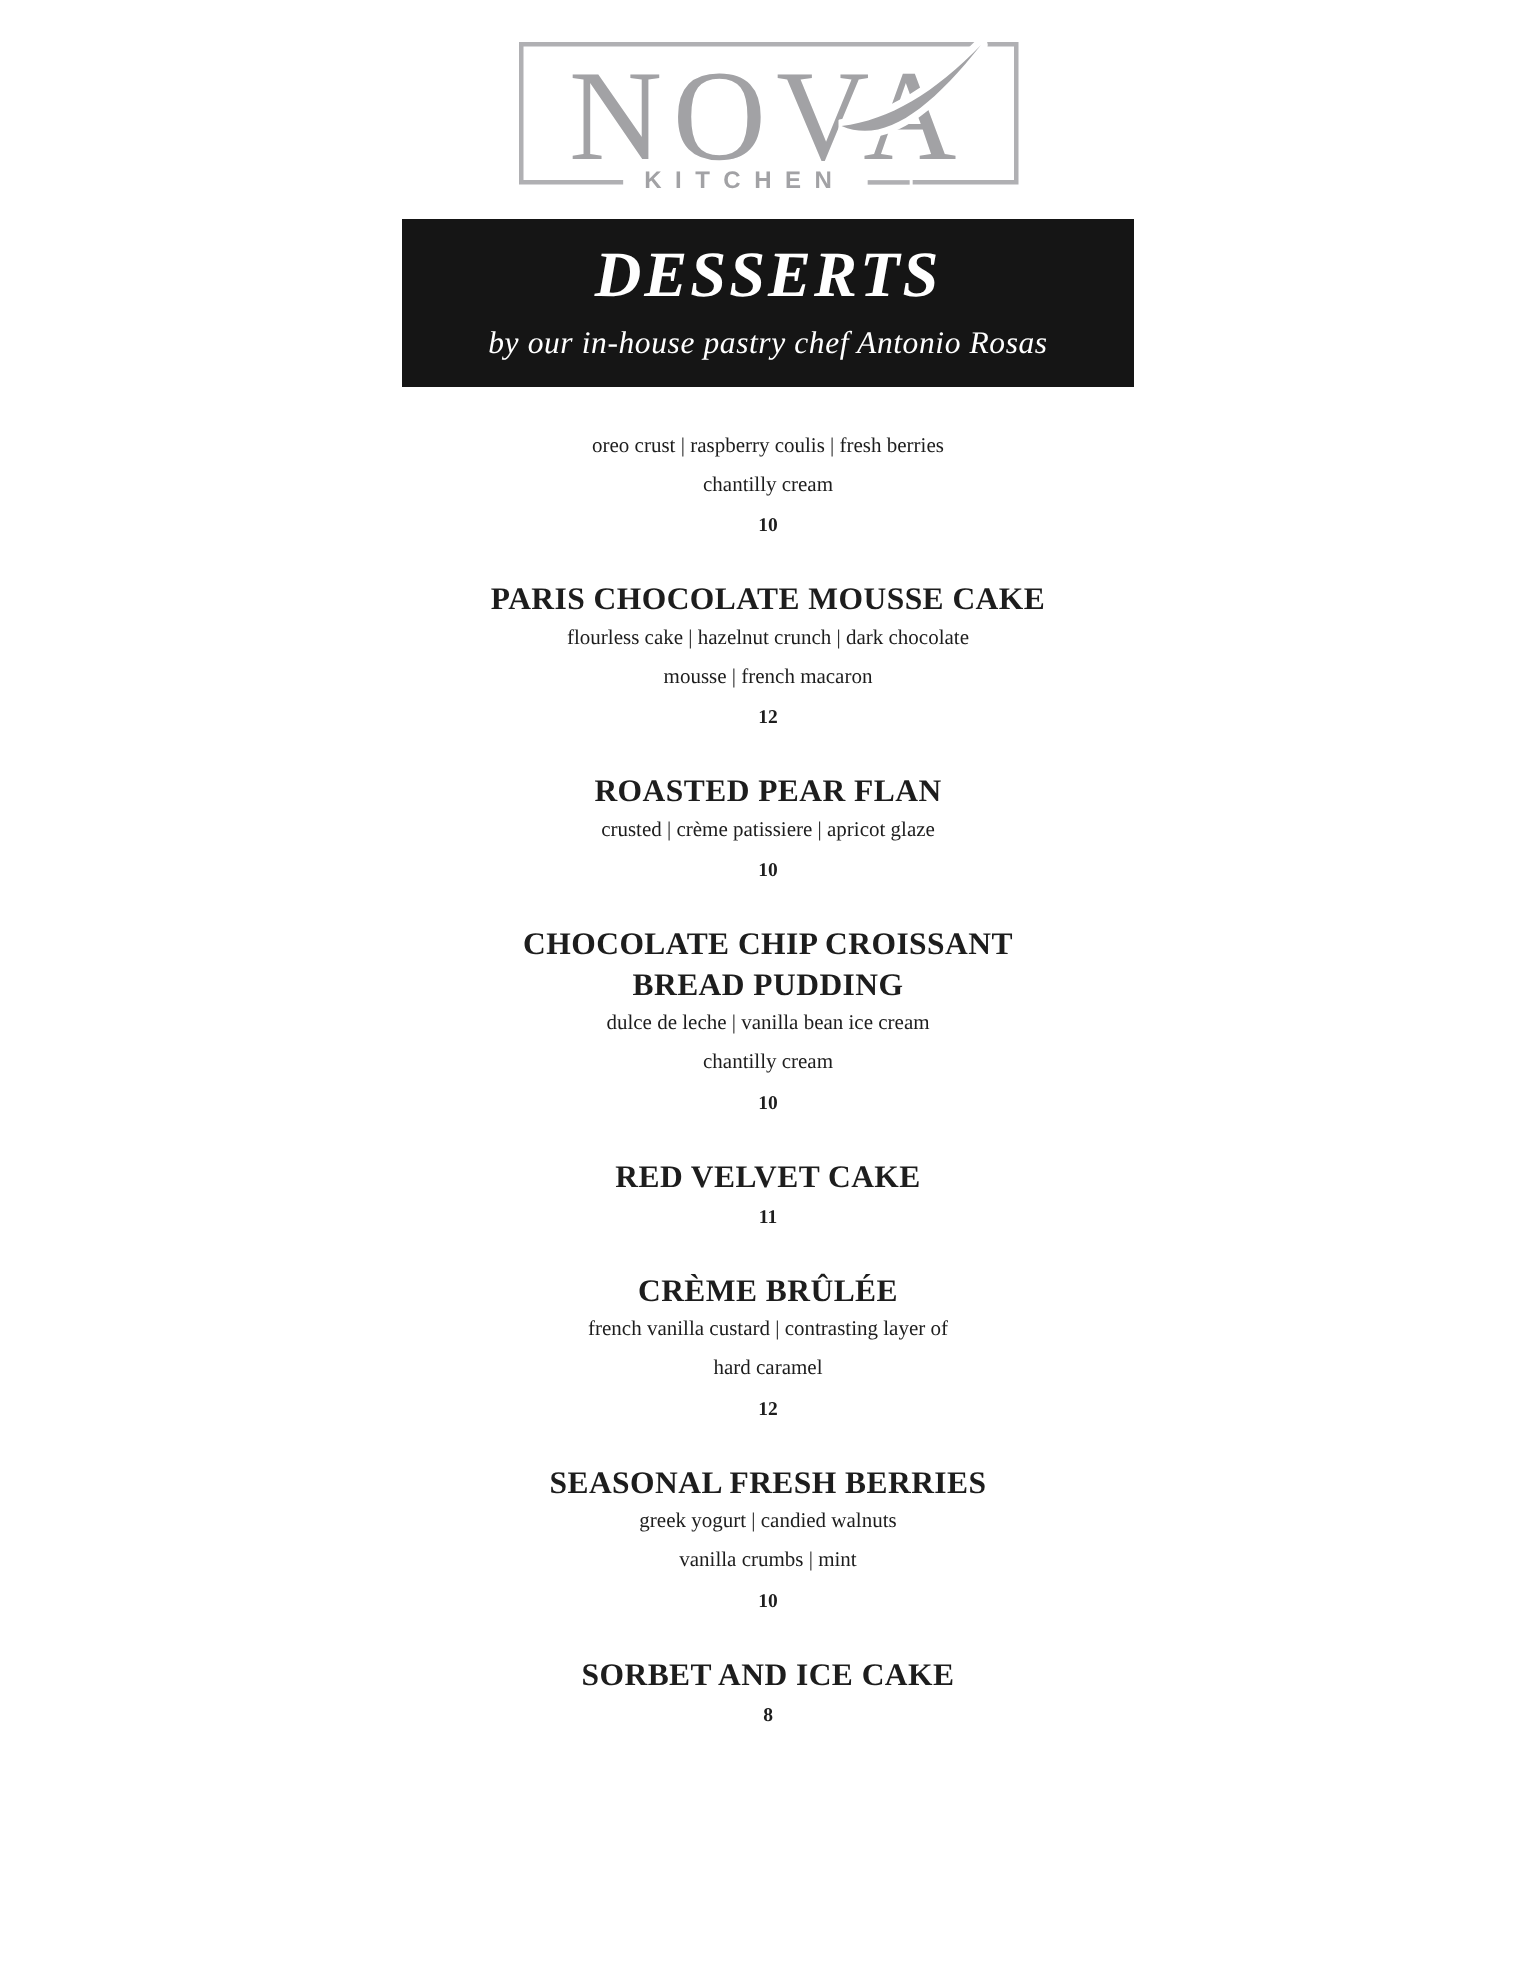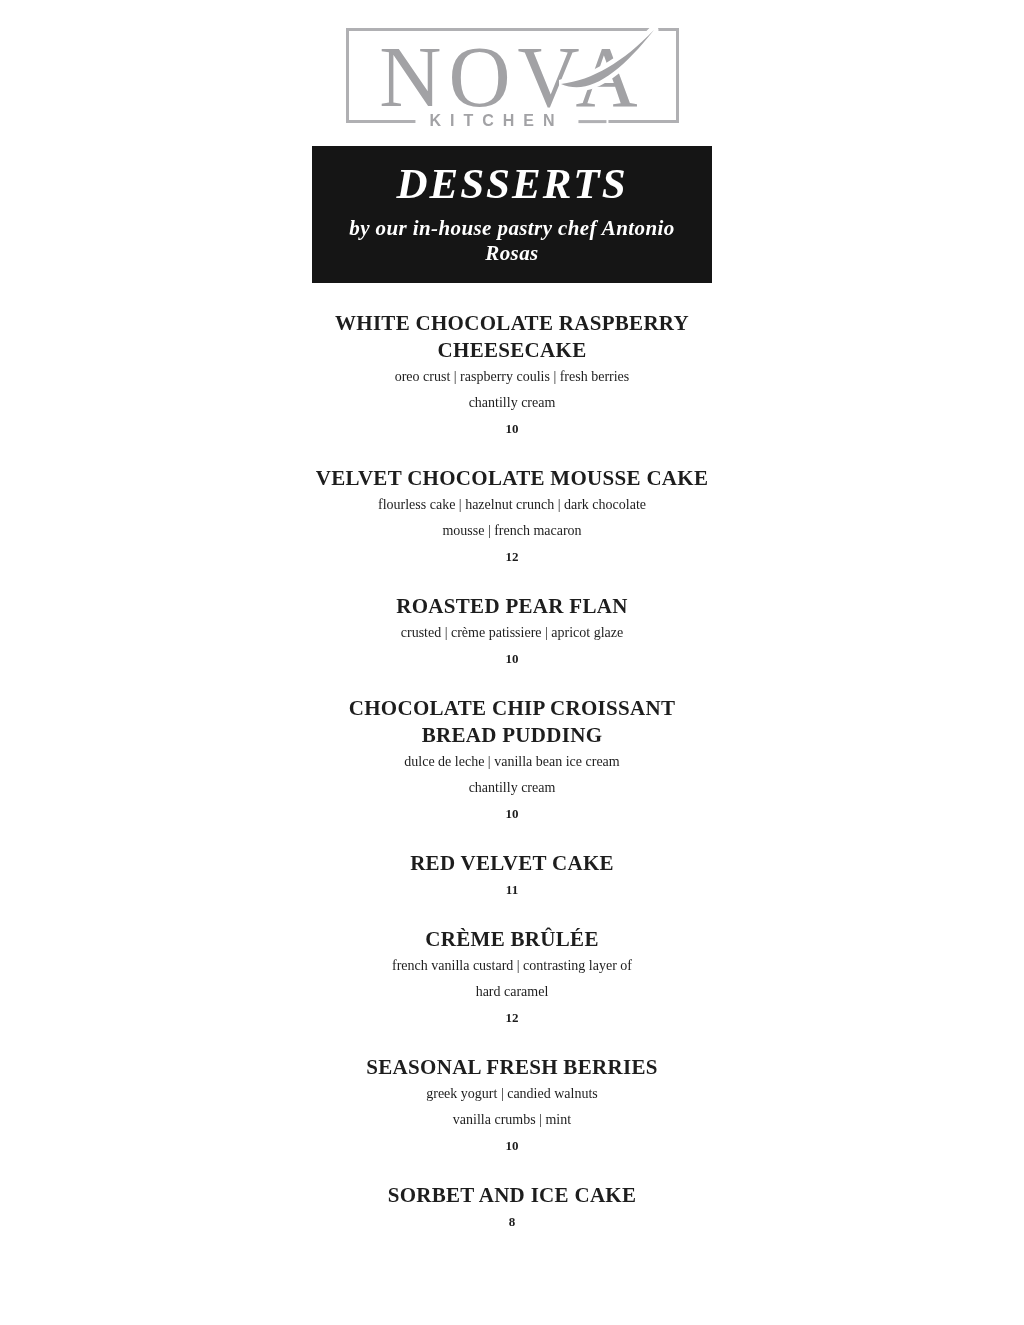--- a/index.html
+++ b/index.html
@@ -61,37 +61,37 @@
   }
   .kitchen-dash{
     display:inline-block;
     width:28px;height:3px;
     background:var(--frame-gray);
     margin-left:15px;
   }
 
   
   .banner{
-    width:400px;
+    width:488px;
     margin:23px auto 0;
     background:var(--banner-bg);
     color:var(--banner-text);
     text-align:center;
     padding:14px 10px 17px;
   }
   .banner-title{
     font-style:italic;
     font-weight:700;
     font-size:43px;
     line-height:1.1;
     letter-spacing:2px;
   }
   .banner-subtitle{
     font-style:italic;
-    font-weight:700;
+    font-weight:400;
     font-size:21px;
     margin-top:9px;
     letter-spacing:0.4px;
   }
 
   
   .menu{
     margin-top:27px;
     text-align:center;
   }
@@ -136,29 +136,27 @@
     </div>
   </div>
 
   <div class="banner">
     <div class="banner-title">DESSERTS</div>
     <div class="banner-subtitle">by our in-house pastry chef Antonio Rosas</div>
   </div>
 
   <div class="menu" id="menu-list">
     <div class="menu-item">
-      <div class="item-name">WHITE CHOCOLATE RASPBERRY
-CHEESECAKE</div>
       <div class="item-desc">oreo crust | raspberry coulis | fresh berries
 chantilly cream</div>
       <div class="item-price">10</div>
     </div>
 
     <div class="menu-item">
-      <div class="item-name">VELVET CHOCOLATE MOUSSE CAKE</div>
+      <div class="item-name">PARIS CHOCOLATE MOUSSE CAKE</div>
       <div class="item-desc">flourless cake | hazelnut crunch | dark chocolate
 mousse | french macaron</div>
       <div class="item-price">12</div>
     </div>
 
     <div class="menu-item">
       <div class="item-name">ROASTED PEAR FLAN</div>
       <div class="item-desc">crusted | crème patissiere | apricot glaze</div>
       <div class="item-price">10</div>
     </div>

